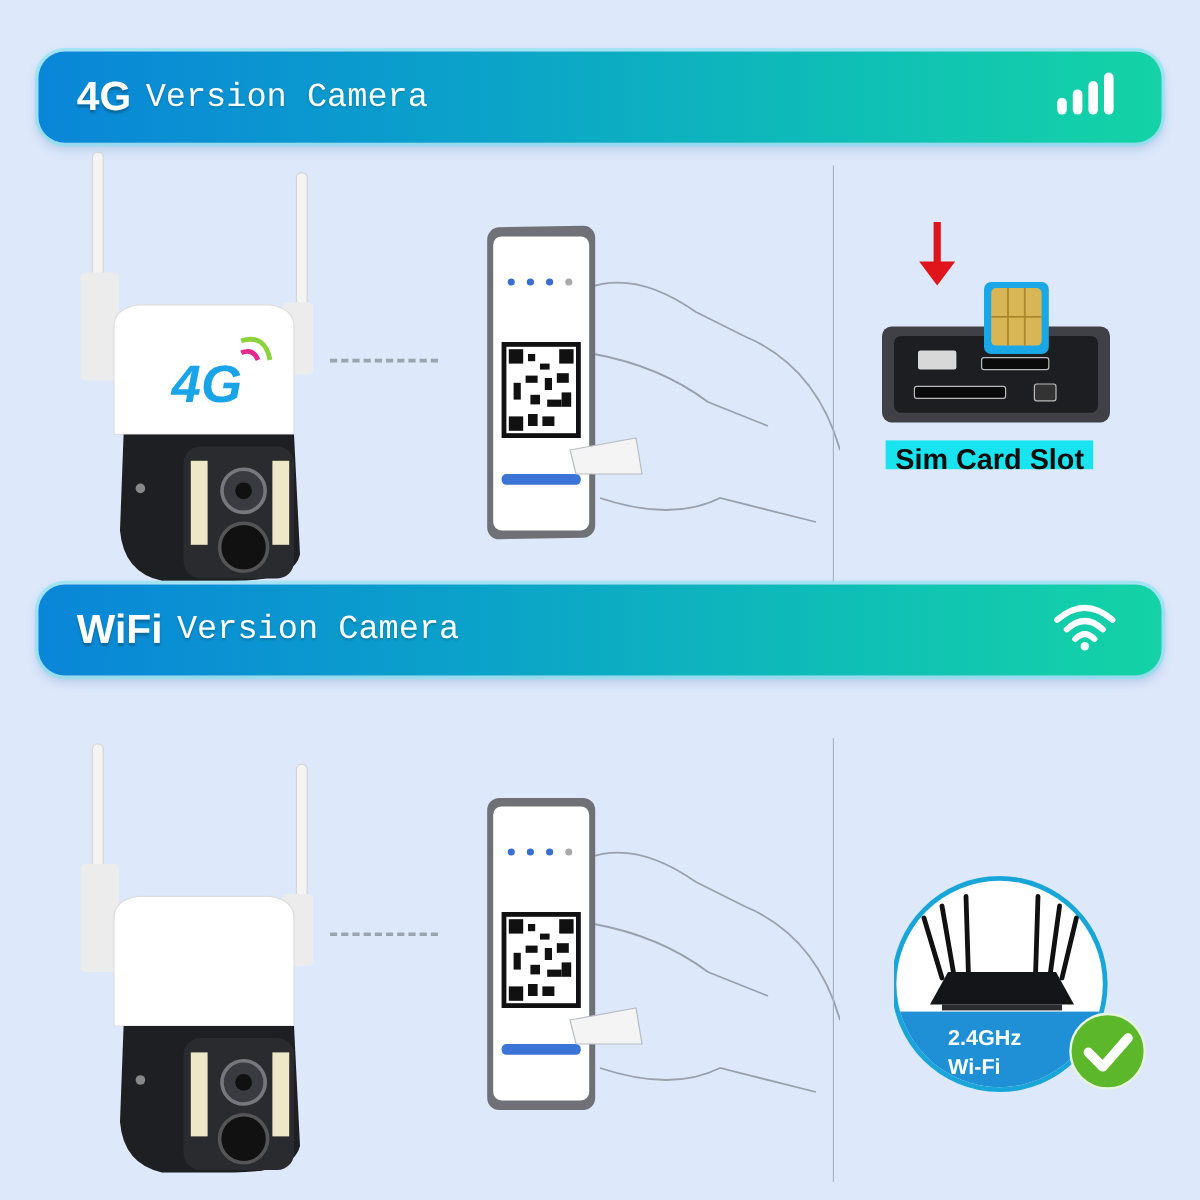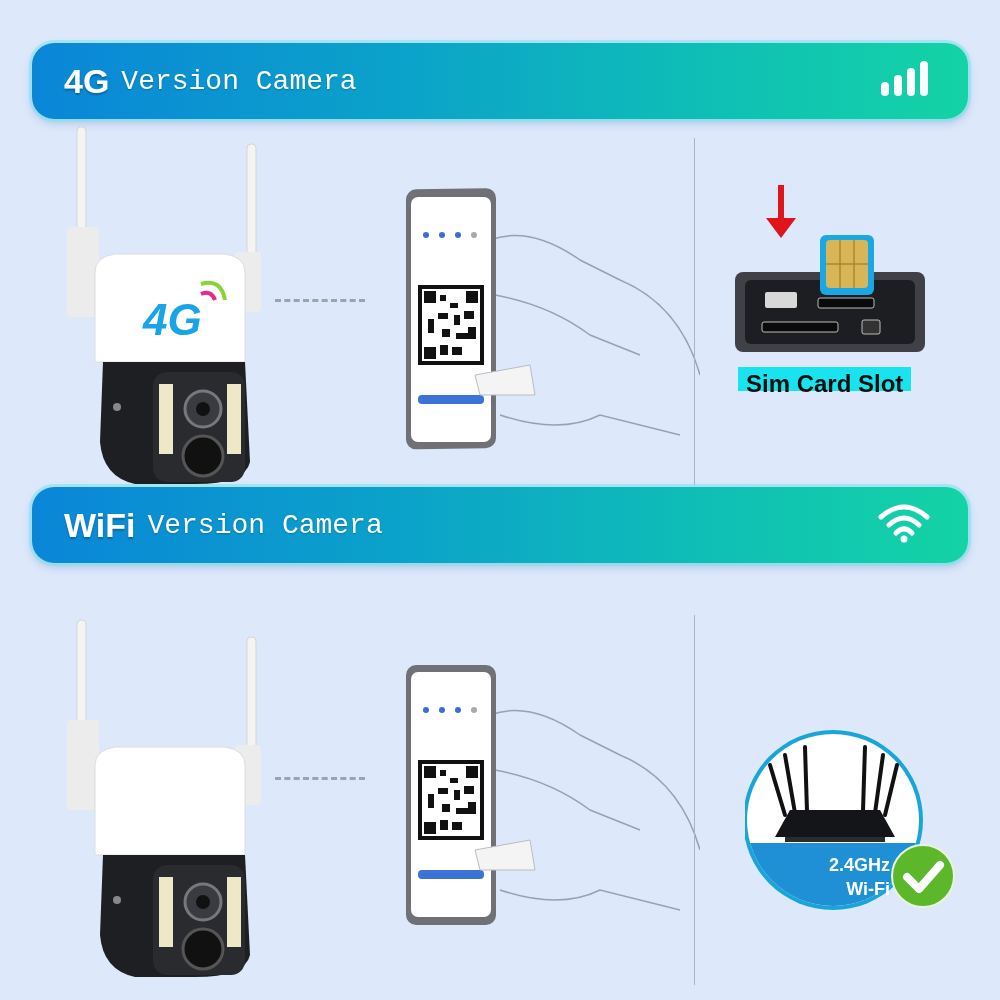--- a/index.html
+++ b/index.html
@@ -36,21 +36,21 @@
   .phone.p2 { top: 660px; }
 
   .sim-area { position: absolute; left: 730px; top: 180px; width: 210px; height: 230px; }
   .sim-label {
     position: absolute; left: 738px; top: 367px; height: 24px; padding: 0 8px;
     background: #19e3ef; color: #0d0d0d; font-weight: 700; font-size: 24px;
     line-height: 34px;
   }
 
   .router-badge { position: absolute; left: 745px; top: 725px; width: 215px; height: 190px; }
-  .router-text { position: absolute; left: 790px; top: 853px; width: 100px; text-align: right; color: #fff; font-weight: 700; font-size: 18px; line-height: 24px; }
+  .router-text { position: absolute; left: 790px; top: 853px; width: 100px; text-align: left; color: #fff; font-weight: 700; font-size: 18px; line-height: 24px; }
 </style>
 </head>
 <body>
 
 <div class="banner b1">
   <span class="title-strong">4G</span>
   <span class="title-rest">Version Camera</span>
   <span class="right-icon">
     <svg width="50" height="38" viewBox="0 0 50 38">
       <rect x="1" y="22" width="8" height="14" rx="4" fill="#fff"></rect>

